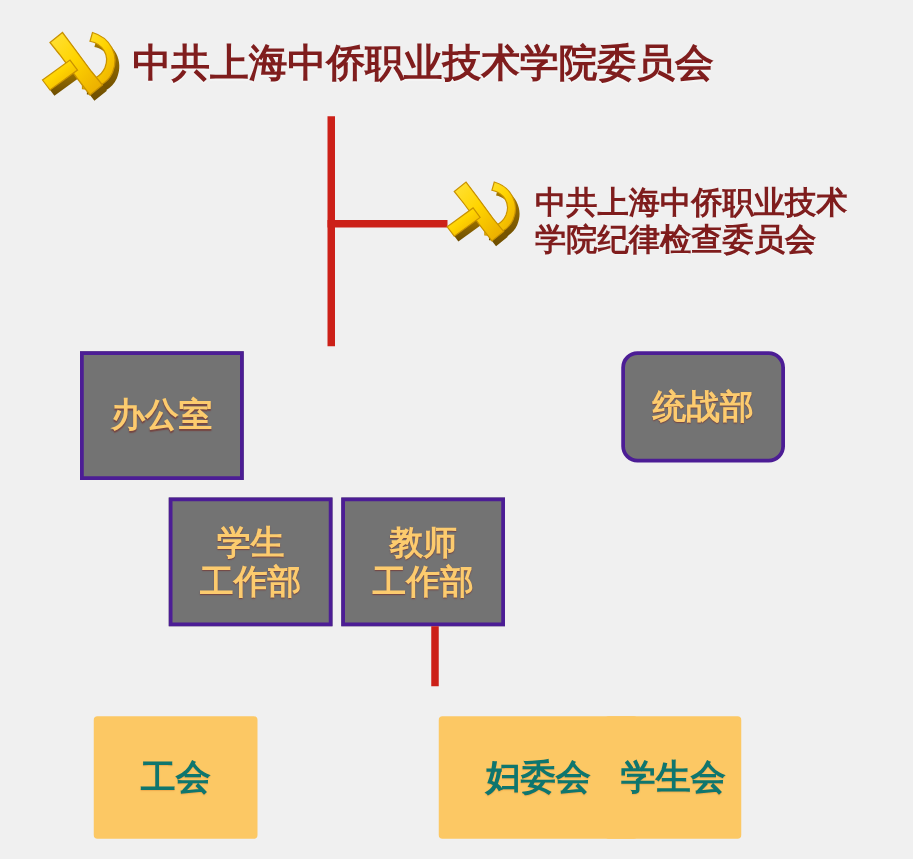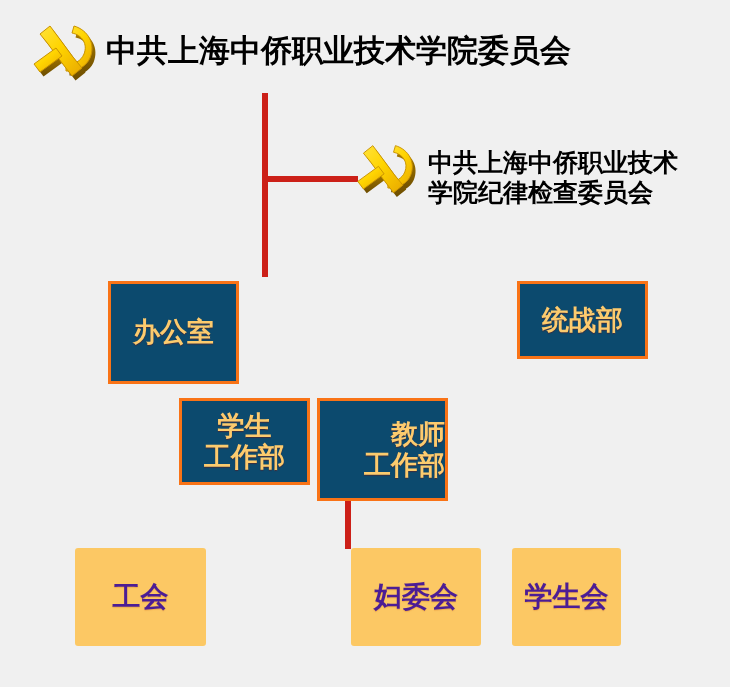--- a/index.html
+++ b/index.html
@@ -23,21 +23,21 @@
   
   .emblem {
     position: absolute;
     display: block;
   }
   .emblem svg { display: block; }
 
   
   .title-text {
     position: absolute;
-    color: #000000;
+    color: #7f1d1d;
     font-weight: bold;
     letter-spacing: 0px;
     line-height: 1.18;
     white-space: pre-line;
     text-shadow: 0 1px 0 rgba(255,255,255,0.35);
   }
   #title-main {
     left: 106px;
     top: 33px;
     font-size: 31px;
@@ -60,34 +60,34 @@
     box-sizing: border-box;
     display: flex;
     align-items: center;
     justify-content: center;
     text-align: center;
     font-weight: bold;
     line-height: 1.12;
     white-space: pre-line;
   }
   .box-red {
-    background: #0c4a6e;
-    border: 3px solid #f97316;
+    background: #737373;
+    border: 3px solid #4c1d95;
     color: #fccb6e;
     font-size: 27px;
     text-shadow: 0 1px 1px rgba(120,10,5,0.45);
-    margin-left: 44px;
   }
   .box-gold {
     background: #fcc864;
     border: none;
     border-radius: 3px;
-    color: #4c1d95;
+    color: #0f766e;
     font-size: 28px;
     text-shadow: 0 1px 1px rgba(200,90,10,0.25);
+    margin-top: 25px;
   }
   .box-label {
     display: block;
     width: 100%;
   }
 </style>
 </head>
 <body>
 
 <div id="chart-root">
@@ -138,38 +138,38 @@
         <path d="M8 44 L30 28 L36 36 L14 52 Z"></path>
       </g>
     </svg>
   </span>
   <div class="title-text" id="title-discipline">中共上海中侨职业技术
 学院纪律检查委员会</div>
 
   <div class="box box-red" style="left:64px;  top:281px; width:131px; height:103px;">
     <span class="box-label">办公室</span>
   </div>
-  <div class="box box-red" style="left:473px; top:281px; width:131px; height:78px;">
+  <div class="box box-red" style="left:497px; top:281px; width:131px; height:89px;border-radius:13px;">
     <span class="box-label">统战部</span>
   </div>
 
-  <div class="box box-red" style="left:135px; top:398px; width:131px; height:87px;">
+  <div class="box box-red" style="left:135px; top:398px; width:131px; height:103px;">
     <span class="box-label">学生
 工作部</span>
   </div>
-  <div class="box box-red" style="left:273px; top:398px; width:131px; height:103px;text-align:right;">
+  <div class="box box-red" style="left:273px; top:398px; width:131px; height:103px;">
     <span class="box-label">教师
 工作部</span>
   </div>
 
   <div class="connector" style="left:345px; top:501px; width:6px; height:48px;"></div>
 
   <div class="box box-gold" style="left:75px;  top:548px; width:131px; height:98px;">
     <span class="box-label">工会</span>
   </div>
-  <div class="box box-gold" style="left:351px; top:548px; width:130px; height:98px;text-align:center;">
+  <div class="box box-gold" style="left:351px; top:548px; width:159px; height:98px;text-align:center;">
     <span class="box-label">妇委会</span>
   </div>
-  <div class="box box-gold" style="left:512px; top:548px; width:109px; height:98px;">
+  <div class="box box-gold" style="left:484px; top:548px; width:109px; height:98px;">
     <span class="box-label">学生会</span>
   </div>
 
 </div>
 
 </body></html>

